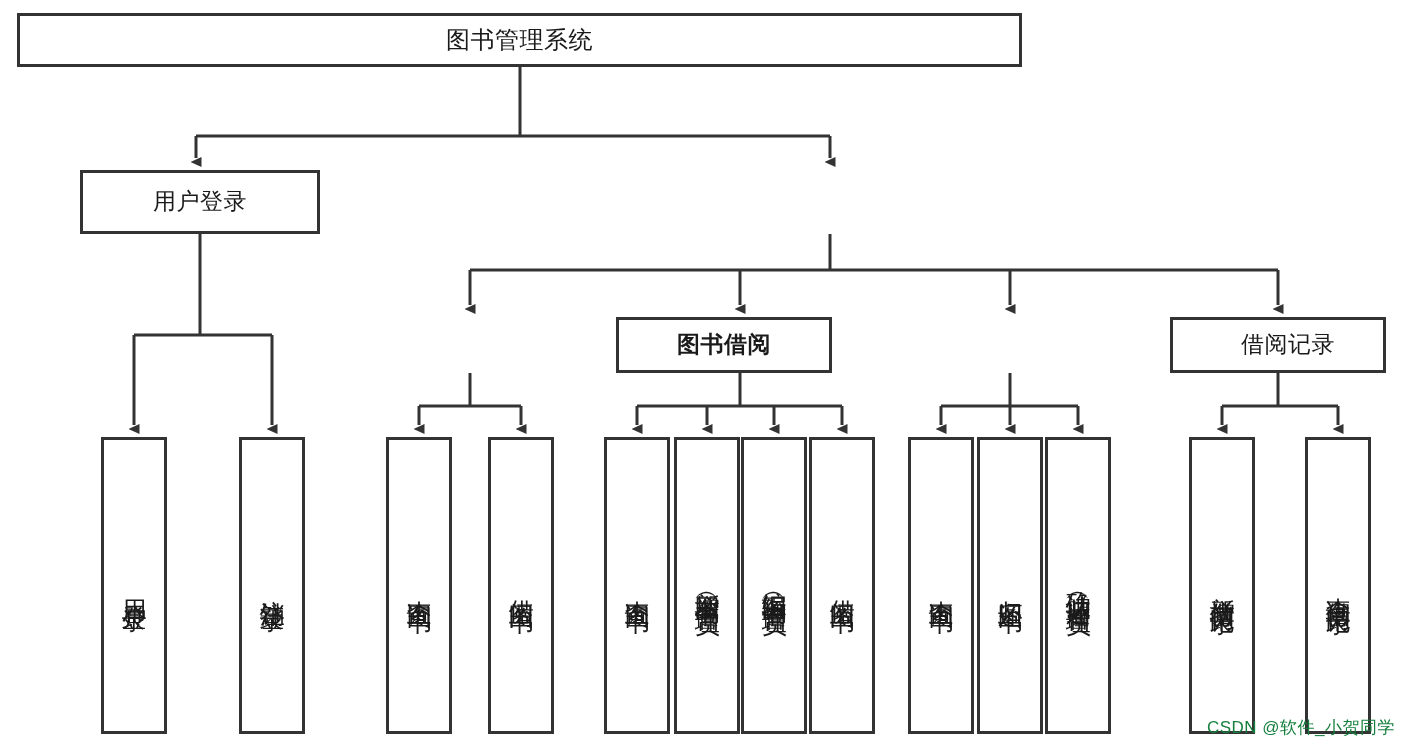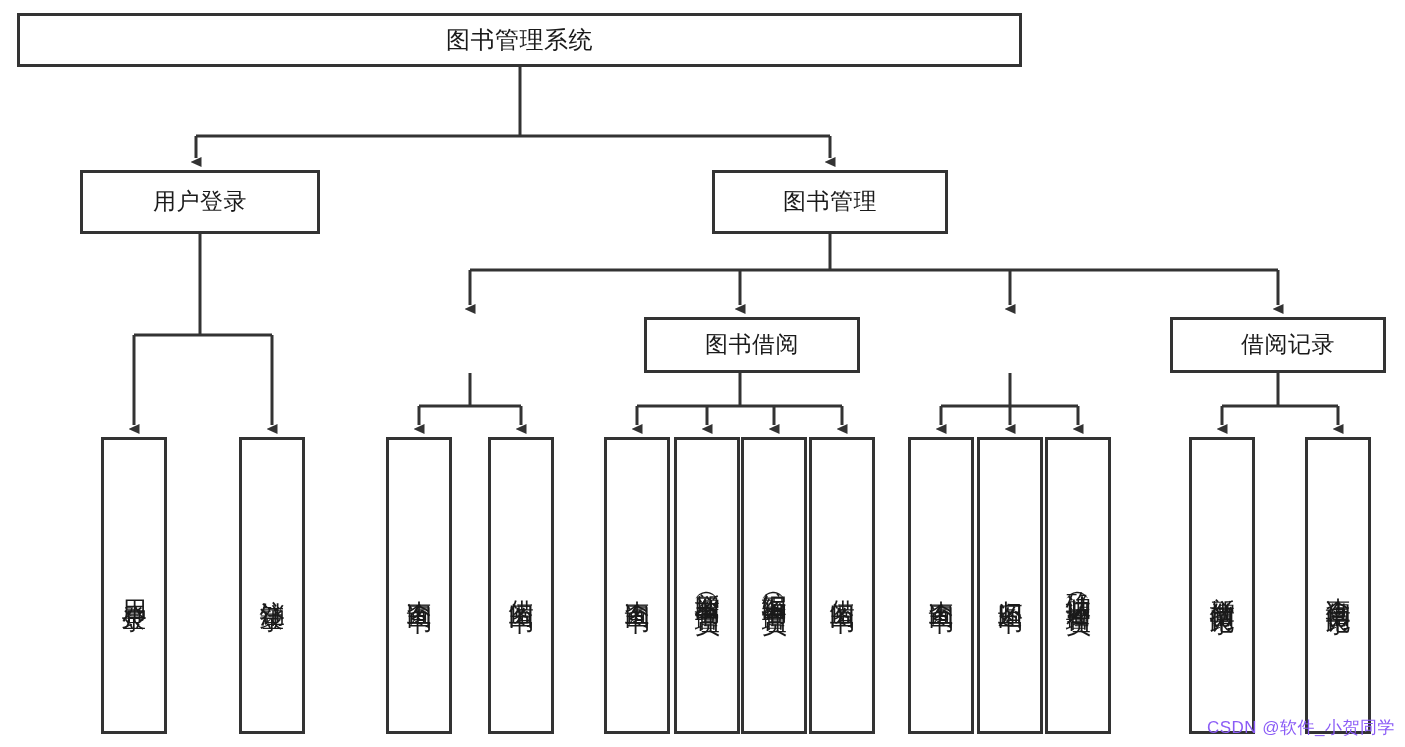--- a/index.html
+++ b/index.html
@@ -56,21 +56,21 @@
     max-height: 100%;
   }
   #root-node {
     font-size: 24px;
   }
   #watermark {
     position: absolute;
     right: 10px;
     bottom: 8px;
     font-size: 17px;
-    color: #8b5cf6;
+    color: #15803d;
     white-space: nowrap;
     letter-spacing: 0.5px;
   }
 </style>
 </head>
 <body>
 
 <div id="canvas">
 
   <svg class="edges" viewBox="0 0 1405 747" xmlns="http://www.w3.org/2000/svg">
@@ -120,24 +120,23 @@
       <line x1="1222" y1="406" x2="1338" y2="406"></line>
       <line x1="1222" y1="406" x2="1222" y2="425" marker-end="url(#arrow)"></line>
       <line x1="1338" y1="406" x2="1338" y2="425" marker-end="url(#arrow)"></line>
     </g>
   </svg>
 
   <div class="node horizontal" id="root-node" style="left:17px; top:13px; width:1005px; height:54px;">图书管理系统</div>
 
   <div class="node horizontal" style="left:80px; top:170px; width:240px; height:64px;">用户登录</div>
 
-  <div class="node horizontal" style="left:712px; top:170px; width:236px; height:64px;">图书管理</div>
 
 
-  <div class="node horizontal" style="left:644px; top:317px; width:216px; height:56px;">图书借阅</div>
+  <div class="node horizontal" style="left:616px; top:317px; width:216px; height:56px;font-weight:bold;">图书借阅</div>
 
 
   <div class="node horizontal" style="left:1170px; top:317px; width:216px; height:56px;padding-left:20px;">借阅记录</div>
 
   <div class="node vertical" style="left:101px; top:437px; width:66px; height:297px;">
     <span class="vtext">用户登录</span>
   </div>
 
   <div class="node vertical" style="left:239px; top:437px; width:66px; height:297px;">
     <span class="vtext">注销登录</span>

